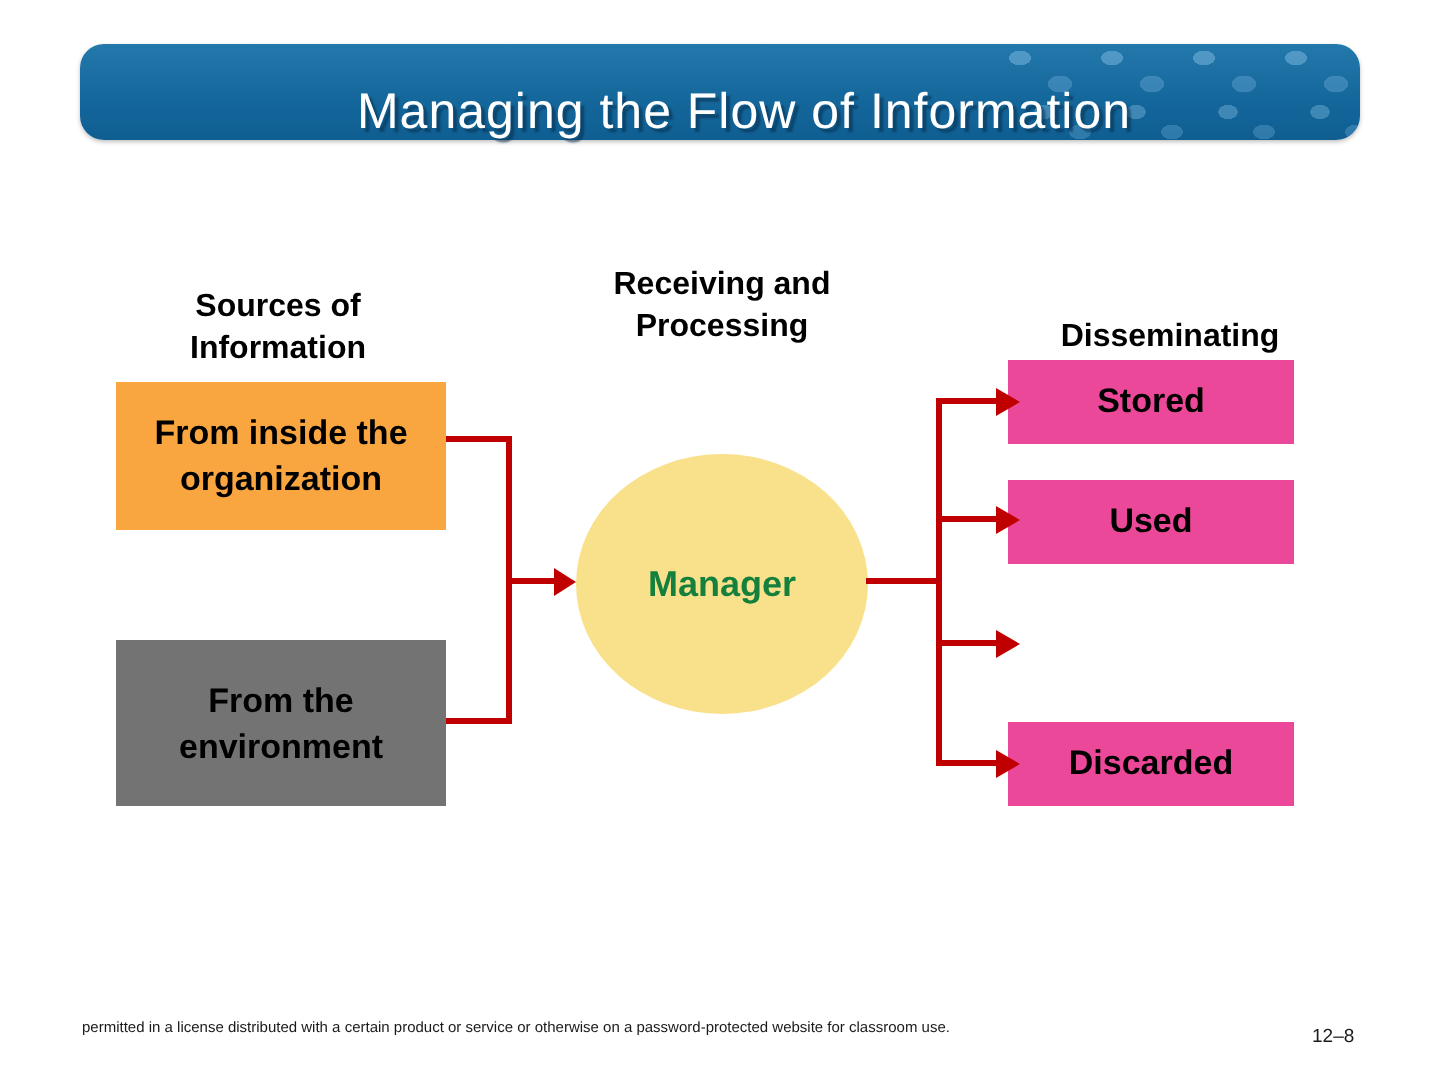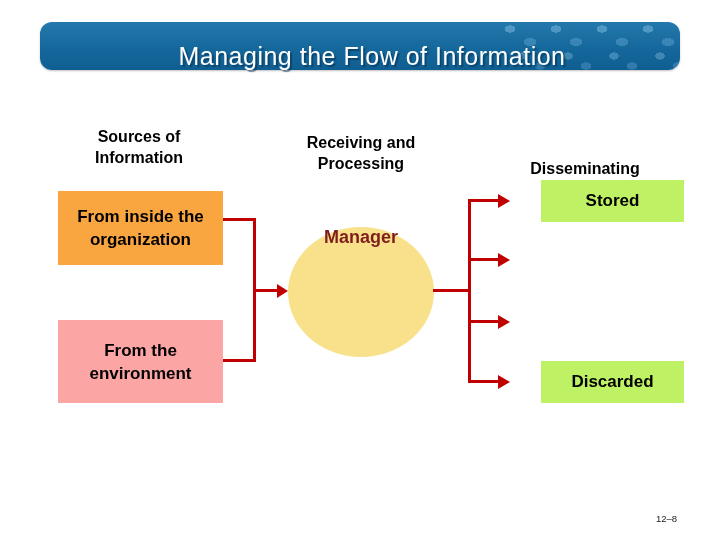--- a/index.html
+++ b/index.html
@@ -18,38 +18,38 @@
               radial-gradient(ellipse 8px 6px at 22px 34px, rgba(130,190,225,.40) 60%, transparent 61%),
               radial-gradient(ellipse 9px 6px at 40px 44px, rgba(110,175,215,.35) 60%, transparent 61%);
             background-size:46px 48px;}
   .title-text{position:absolute;left:12px;top:0;width:100%;height:100%;display:flex;
             align-items:center;justify-content:center;color:#ffffff;font-size:25px;
             letter-spacing:.5px;text-shadow:2px 2px 1px rgba(8,45,75,.55);margin-top:10px;}
 
   
   .col-hdr{position:absolute;width:160px;text-align:center;font-weight:bold;font-size:16px;
            line-height:21px;color:#000;white-space:pre-line;}
-  #hdr-sources{left:59px;top:126px;}
+  #hdr-sources{left:59px;top:143px;}
   #hdr-receiving{left:281px;top:132px;}
   #hdr-disseminating{left:505px;top:158px;}
 
   
   .src-box{position:absolute;left:58px;width:165px;display:flex;align-items:center;
            justify-content:center;text-align:center;font-weight:bold;font-size:17px;
            line-height:23px;color:#000;white-space:pre-line;}
   #box-inside{top:191px;height:74px;background:#FAA640;}
-  #box-env{top:320px;height:83px;background:#fca5a5;}
+  #box-env{top:320px;height:83px;background:#737373;}
 
   
   .ellipse{position:absolute;left:288px;top:227px;width:146px;height:130px;border-radius:50%;
-           background:#F9E18B;display:flex;align-items:flex-start;justify-content:center;
-           font-weight:bold;font-size:18px;color:#7f1d1d;}
+           background:#F9E18B;display:flex;align-items:center;justify-content:center;
+           font-weight:bold;font-size:18px;color:#15803d;}
 
   
-  .out-box{position:absolute;left:541px;width:143px;height:42px;background:#bef264;
+  .out-box{position:absolute;left:504px;width:143px;height:42px;background:#ec4899;
            display:flex;align-items:center;justify-content:center;font-weight:bold;
            font-size:17px;color:#000;}
   #out-0{top:180px;} #out-1{top:240px;} #out-2{top:302px;} #out-3{top:361px;}
 
   
   .line{position:absolute;background:#C00000;}
   #ln-from-inside{left:223px;top:218px;width:33px;height:3px;}
   #ln-from-env{left:223px;top:359px;width:33px;height:3px;}
   #ln-left-trunk{left:253px;top:218px;width:3px;height:144px;}
   #ln-into-mgr{left:253px;top:289px;width:25px;height:3px;}
@@ -95,20 +95,23 @@
 environment</span>
   </div>
 
   <div class="ellipse">
     <span>Manager</span>
   </div>
 
   <div class="out-box" id="out-0">
     <span>Stored</span>
   </div>
+  <div class="out-box" id="out-1">
+    <span>Used</span>
+  </div>
   <div class="out-box" id="out-3">
     <span>Discarded</span>
   </div>
 
   <div class="line" id="ln-from-inside"></div>
   <div class="line" id="ln-from-env"></div>
   <div class="line" id="ln-left-trunk"></div>
   <div class="line" id="ln-into-mgr"></div>
   <div class="arrow-r" id="ar-mgr"></div>
 
@@ -117,16 +120,17 @@
   <div class="line branch" id="br-0"></div>
   <div class="line branch" id="br-1"></div>
   <div class="line branch" id="br-2"></div>
   <div class="line branch" id="br-3"></div>
   <div class="arrow-r ar-out" id="ar-0"></div>
   <div class="arrow-r ar-out" id="ar-1"></div>
   <div class="arrow-r ar-out" id="ar-2"></div>
   <div class="arrow-r ar-out" id="ar-3"></div>
 
   <div class="footer">
+    <div>permitted in a license distributed with a certain product or service or otherwise on a password-protected website for classroom use.</div>
   </div>
   <div class="pagenum">12–8</div>
 
 </div>
 
 </body></html>

